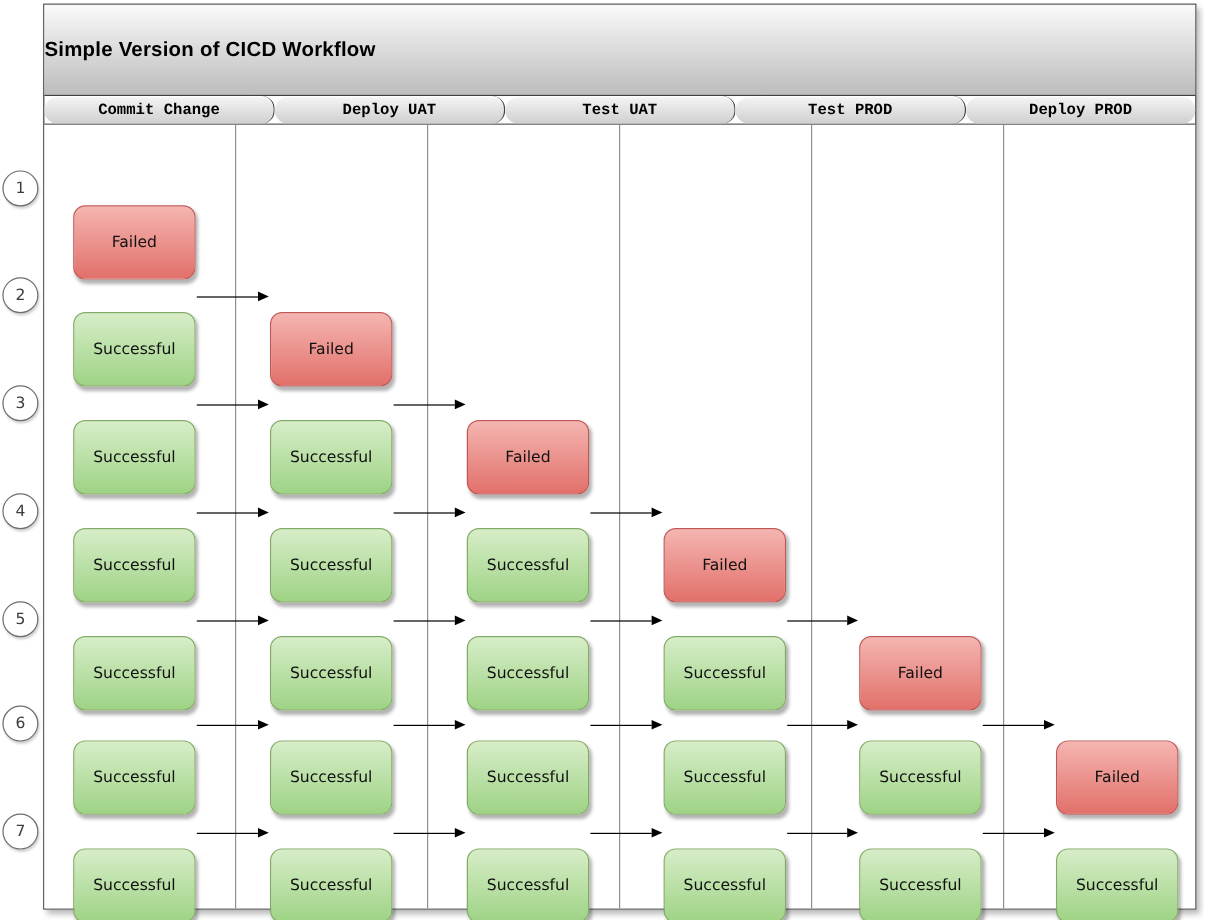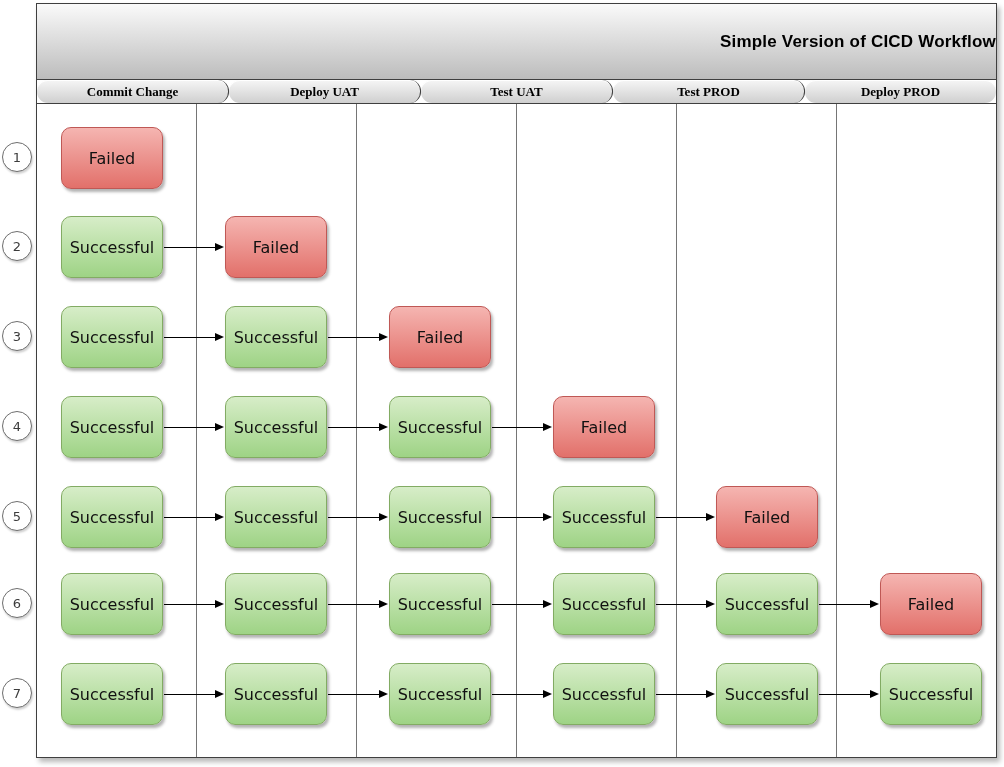--- a/index.html
+++ b/index.html
@@ -10,52 +10,53 @@
   
   .wf-table{
     position:absolute;left:36px;top:3px;width:959px;height:753px;
     border:1px solid #3f3f3f;background:#ffffff;
     box-shadow:3px 4px 5px rgba(0,0,0,0.28);
   }
   .title-bar{
     position:absolute;left:0;top:0;right:0;height:75px;
     background:linear-gradient(#fafafa, #bcbcbc);
     border-bottom:1px solid #3f3f3f;
-    display:flex;align-items:center;justify-content:flex-end;
+    display:flex;align-items:center;justify-content:flex-start;
   }
   .title-text{
     font-family:"Liberation Sans", sans-serif;
     font-weight:bold;font-size:17px;color:#000;letter-spacing:0.2px;
   }
   .header-row{
     position:absolute;left:0;top:76px;right:0;height:23px;display:flex;
     border-bottom:1px solid #3f3f3f;
   }
   .header-cell{
     flex:1;display:flex;align-items:center;justify-content:center;
     background:linear-gradient(#f6f6f6,#cfcfcf);
     box-shadow:inset 0 1px 0 #ffffff;
     border-right:1px solid #3f3f3f;
-    font-family:Liberation Serif, serif;
+    font-family:Liberation Mono, monospace;
     font-weight:bold;font-size:13px;color:#000;border-radius:11px;
   }
   .header-cell:last-child{border-right:none;}
   .lane-row{
     position:absolute;left:0;top:100px;right:0;bottom:0;display:flex;
   }
   .lane{flex:1;border-right:1px solid #757575;background:#ffffff;}
   .lane:last-child{border-right:none;}
   
   .node-layer{position:absolute;left:0;top:0;right:0;bottom:0;}
   .node{
     position:absolute;width:100px;height:60px;
     border:1px solid;border-radius:10px;
     display:flex;align-items:center;justify-content:center;
-    font-size:16px;color:#111;
+    font-size:13px;color:#111;
     box-shadow:2px 3px 3px rgba(0,0,0,0.3);
+    margin-top:44px;
   }
   .arrow{
     position:absolute;height:1px;background:#000;
   }
   .arrow::after{
     content:'';position:absolute;right:-9px;top:-4px;
     border-left:9px solid #000;
     border-top:4px solid transparent;
     border-bottom:4px solid transparent;
   }

